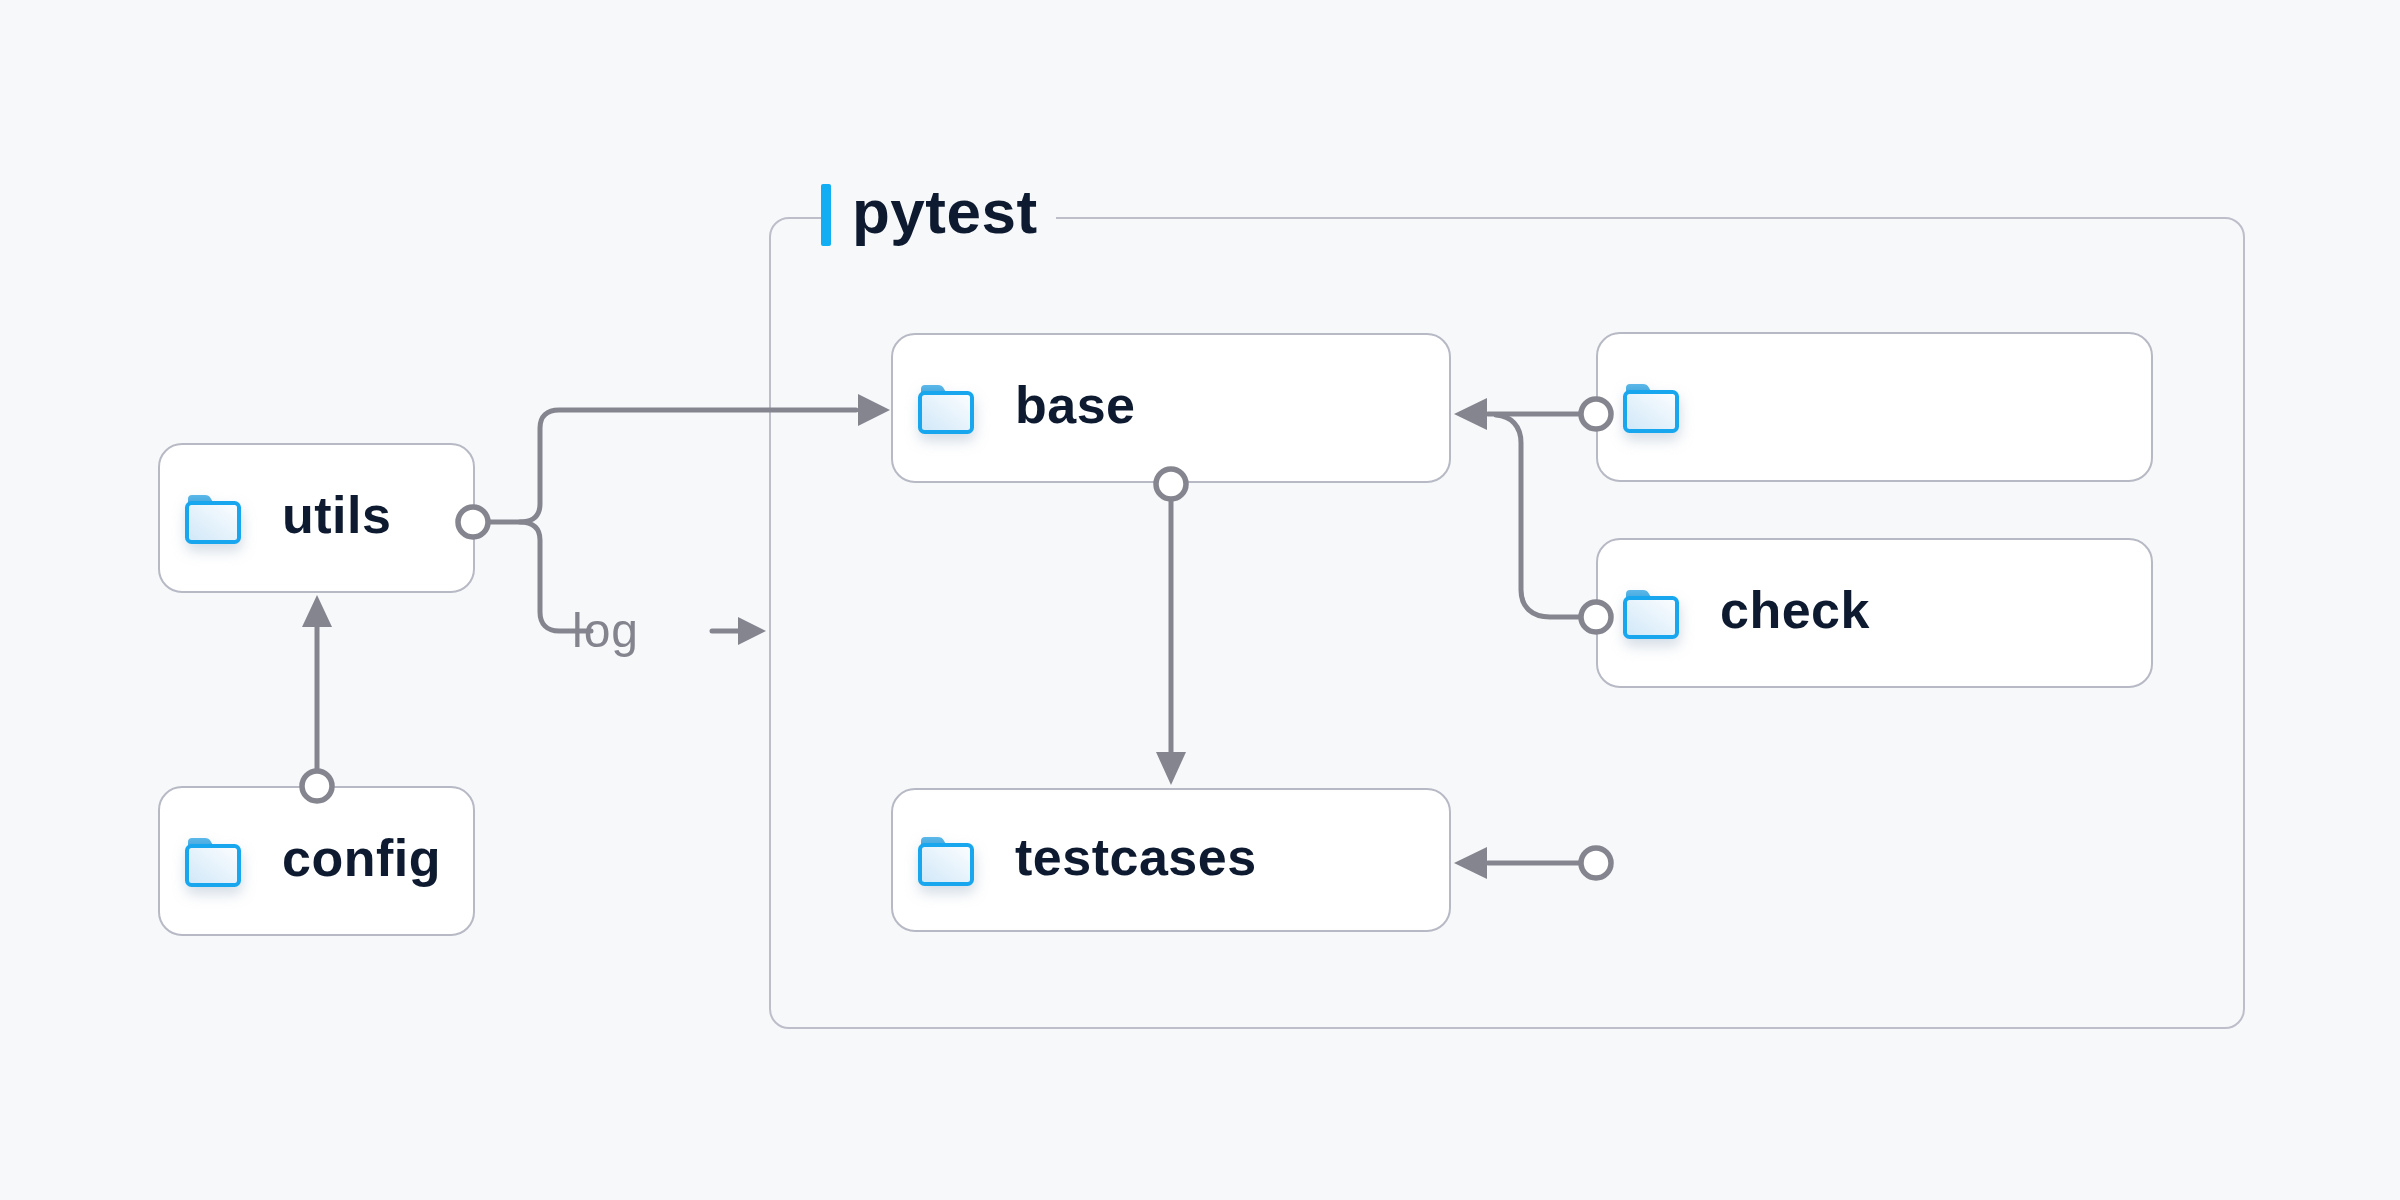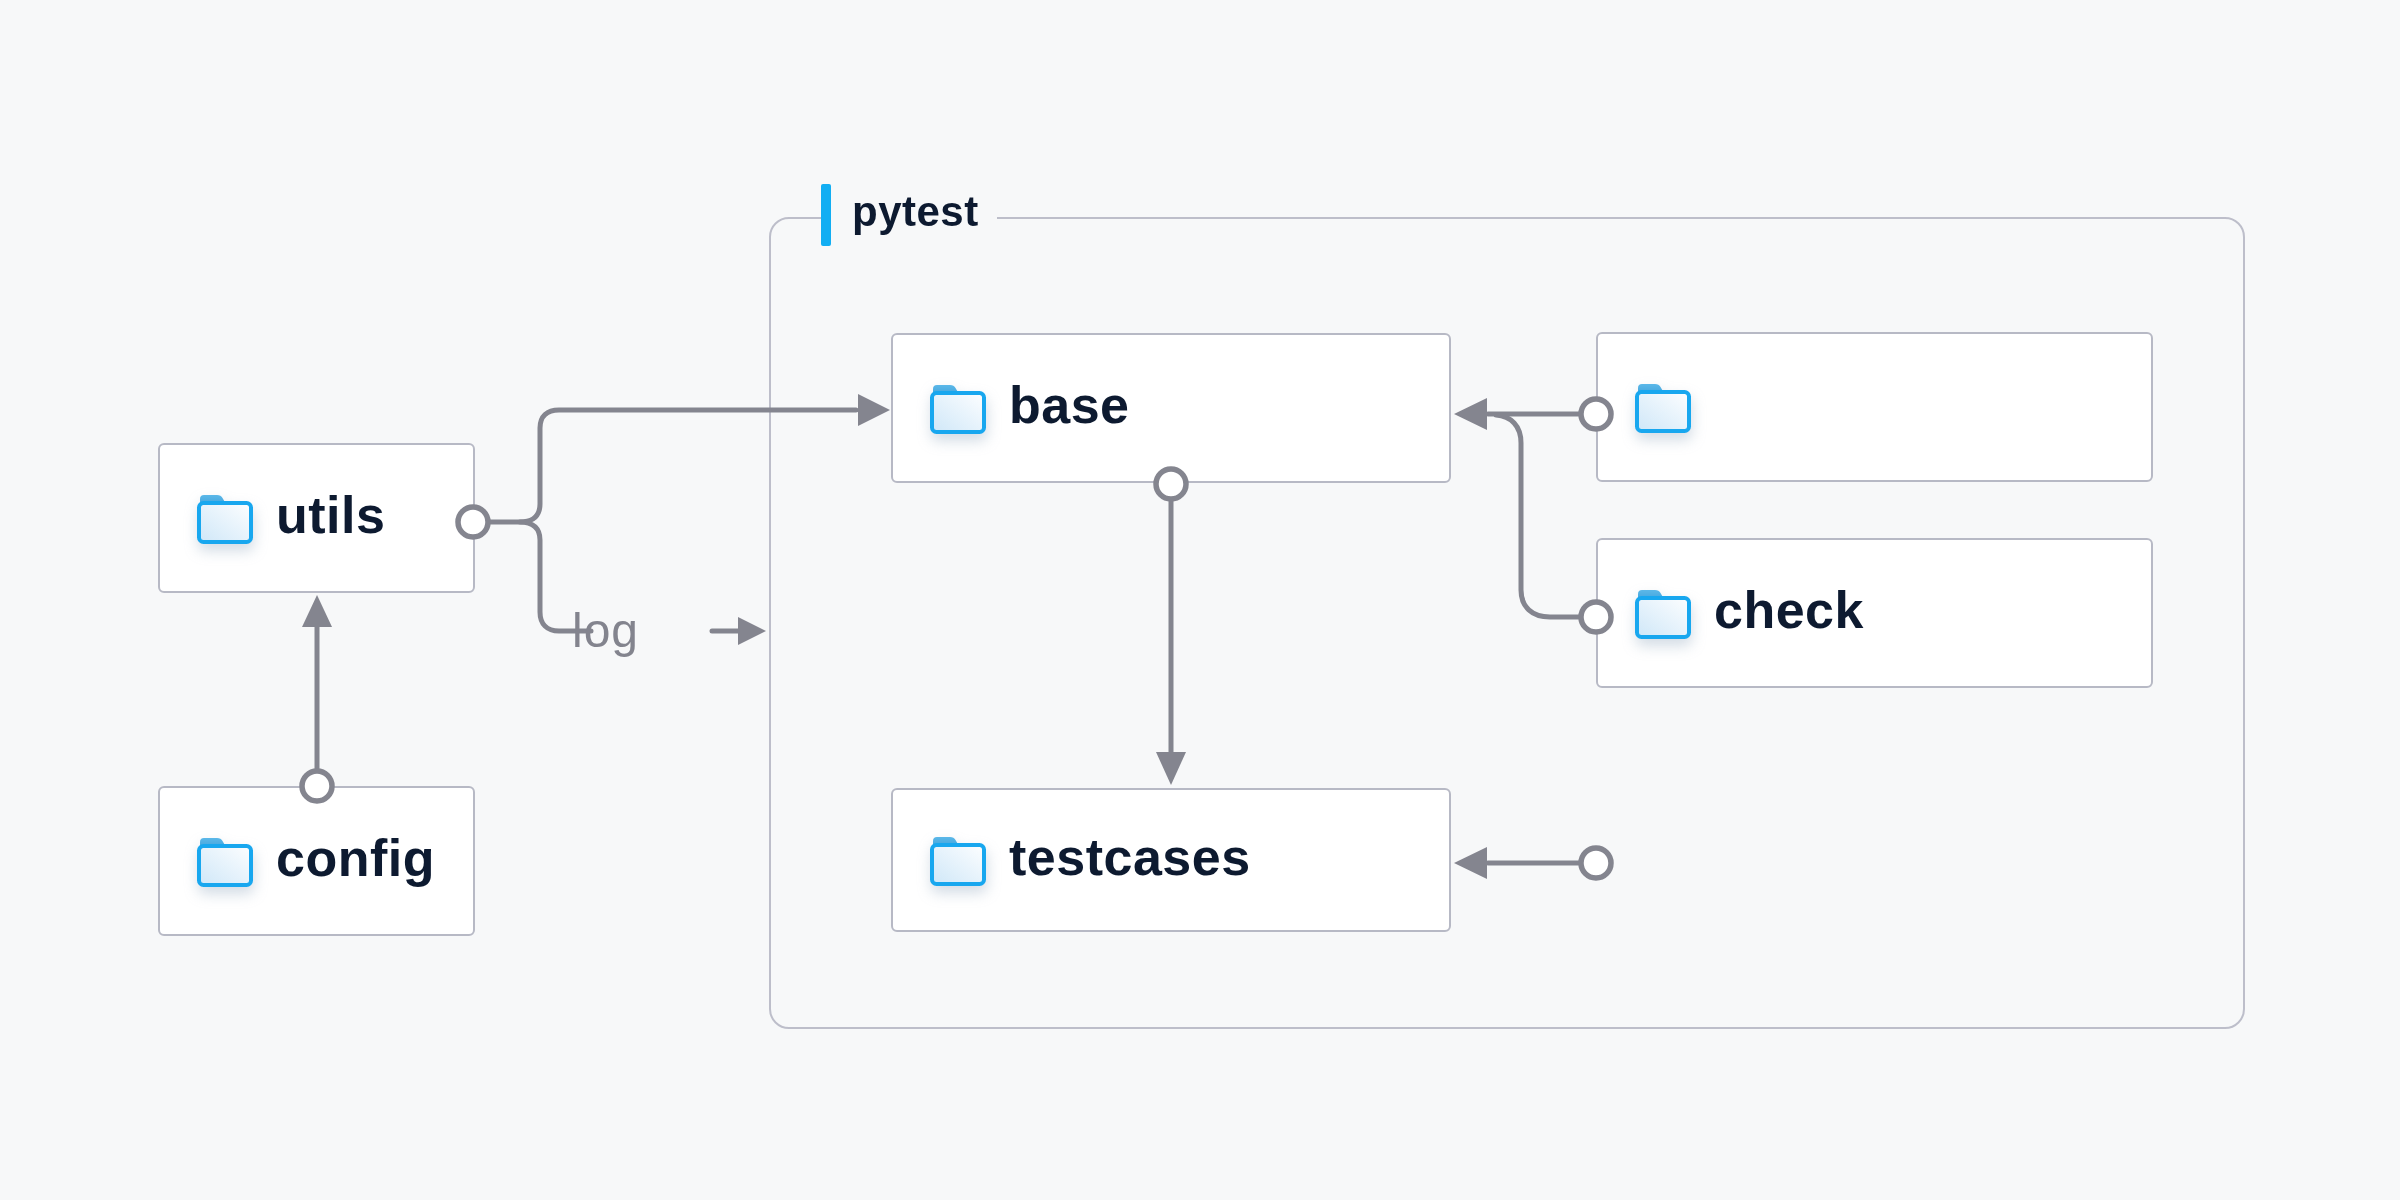--- a/index.html
+++ b/index.html
@@ -36,38 +36,38 @@
     padding: 0 18px 0 0;
     background: #F7F8F9;
     z-index: 3;
   }
   .group-label .accent-bar {
     width: 10px; height: 62px;
     background: #12AEF3;
     border-radius: 2px;
   }
   .group-label .group-title {
-    font-size: 42px;
+    font-size: 62px;
     font-weight: 700;
     color: #0D1A30;
     letter-spacing: 0.5px;
     line-height: 1;
     padding-bottom: 6px;
   }
   
   .card {
     position: absolute;
     box-sizing: border-box;
     background: #FFFFFF;
     border: 2px solid #B7B9C5;
-    border-radius: 6px;
+    border-radius: 24px;
     display: flex;
     align-items: center;
-    gap: 18px;
-    padding-left: 32px;
+    gap: 36px;
+    padding-left: 20px;
     z-index: 2;
   }
   .card .node-label {
     font-size: 52px;
     font-weight: 700;
     color: #0D1A30;
     letter-spacing: 0.5px;
     white-space: nowrap;
     padding-bottom: 6px;
   }

